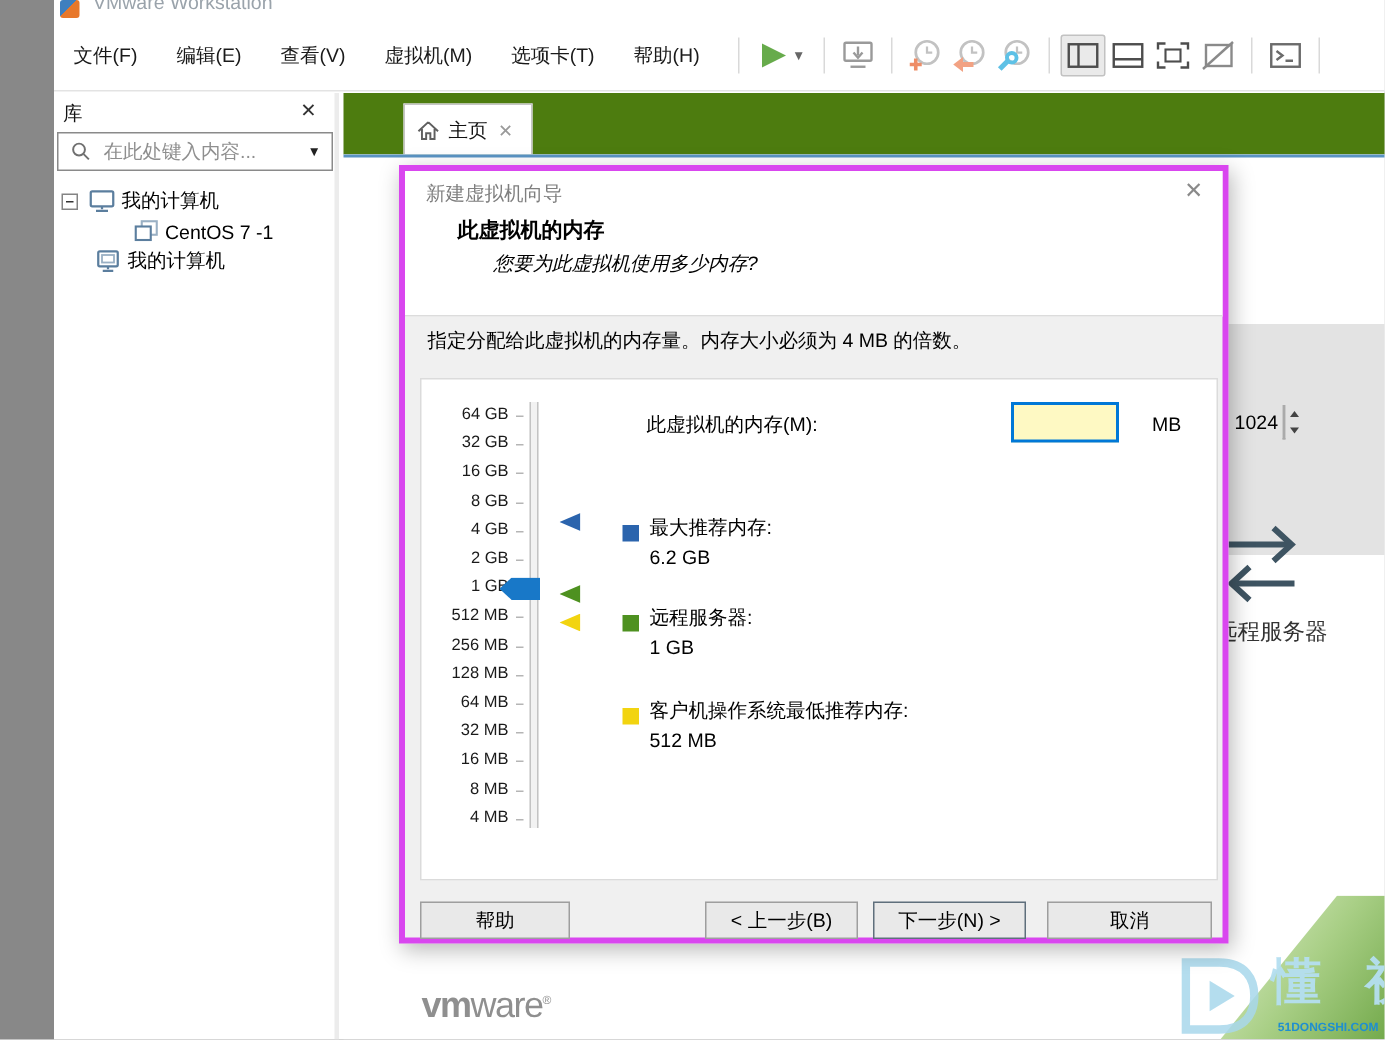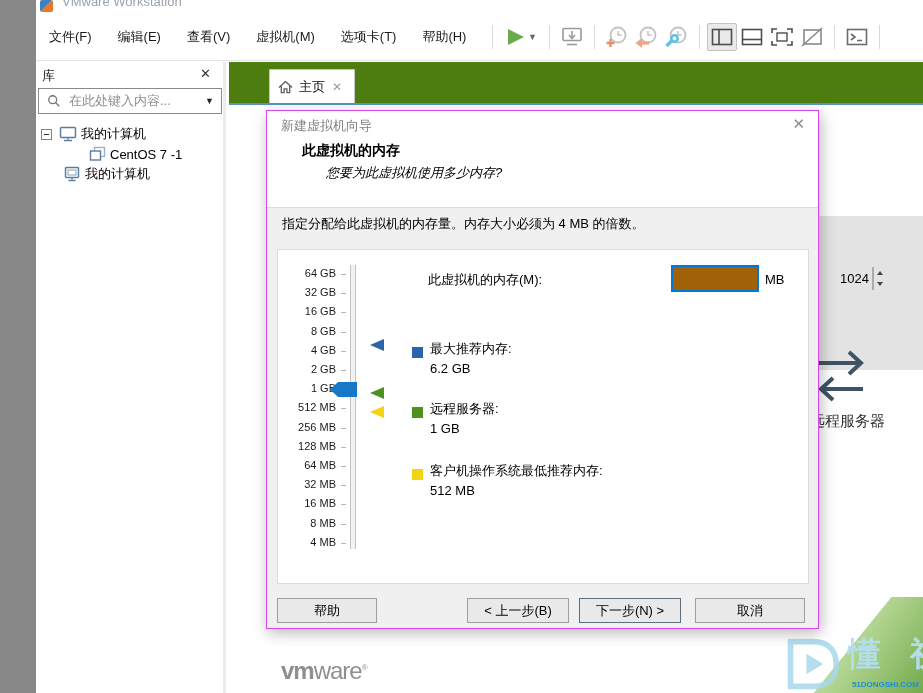--- a/index.html
+++ b/index.html
@@ -63,21 +63,21 @@
   .wm-green { position:absolute; right:0; bottom:0; width:150px; height:96px;
               background:linear-gradient(125deg,#e4f2d2 0%,#a9cf86 45%,#5d9a33 100%);
               clip-path:polygon(55% 0,100% 0,100% 100%,3% 100%); }
   .wm-logo { position:absolute; right:118px; bottom:2px; opacity:.85; }
   .wm-cn { position:absolute; right:6px; bottom:16px; font-size:33px; font-weight:bold;
            color:rgba(180,222,240,.95); letter-spacing:10px; white-space:nowrap; }
   .wm-site { position:absolute; right:40px; bottom:4px; font-size:8px; font-weight:bold; color:#1f8fd0; }
 
   
   .dialog { position:absolute; left:230px; top:110px; width:553px; height:519px; background:#f0f0f0;
-            border:1px solid #d946ef; box-shadow:2px 4px 14px rgba(0,0,0,.28); }
+            border:4px solid #d946ef; box-shadow:2px 4px 14px rgba(0,0,0,.28); }
   .dlg-head { position:absolute; top:0; left:0; right:0; height:97px; background:#fff;
               border-bottom:1px solid #dcdcdc; }
   .dlg-title { position:absolute; left:14px; top:6px; font-size:13px; color:#7f7f7f; }
   .dlg-close { position:absolute; right:13px; top:4px; font-size:15px; color:#8a8a8a; cursor:default; }
   .dlg-h1 { position:absolute; left:35px; top:31px; font-size:14px; font-weight:bold; color:#000; }
   .dlg-h2 { position:absolute; left:59px; top:53px; font-size:13px; color:#000;font-style:italic; }
   .dlg-instruction { position:absolute; left:15px; top:104px; font-size:13px; color:#000; }
 
   .groupbox { position:absolute; left:10px; top:138px; width:532px; height:335px; background:#fff;
               border:1px solid #dbdbdb; }
@@ -87,22 +87,22 @@
   .slider-track { position:absolute; left:72px; top:15px; width:6px; height:284px; background:#f2f2f2;
                   border-left:1px solid #c3c3c3; border-right:1px solid #c3c3c3; }
   .slider-handle { position:absolute; left:52px; top:132px; width:27px; height:15px;
                    clip-path:polygon(0 50%,30% 0,100% 0,100% 100%,30% 100%); }
   .marker { position:absolute; width:14px; height:12px; clip-path:polygon(0 50%,100% 0,100% 100%); }
   .m-blue { left:92px; top:89px; }
   .m-green { left:92px; top:137px; }
   .m-yellow { left:92px; top:156px; }
 
   .mem-label { position:absolute; left:150px; top:21px; font-size:13px; color:#000; }
-  .spinbox { position:absolute; left:393px; top:15px; width:88px; height:27px; background:#a16207;
-             border:2px solid #0078d7; display:flex;padding-left:20px; }
+  .spinbox { position:absolute; left:393px; top:15px; width:72px; height:27px; background:#fef9c3;
+             border:2px solid #0078d7; display:flex; }
   .spin-input { flex:1; border:none; outline:none; font-size:13px; text-align:right; padding-right:3px;
                 font-family:"Liberation Sans", sans-serif; color:#000; background:transparent; }
   .spin-btns { width:16px; display:flex; flex-direction:column; }
   .spin-btn { flex:1; border:1px solid #ababab; background:#f4f4f4; position:relative; }
   .spin-btn + .spin-btn { border-top:none; }
   .spin-btn::after { content:""; position:absolute; left:4px; border-left:3px solid transparent;
                      border-right:3px solid transparent; }
   .spin-up::after { top:3px; border-bottom:4px solid #444; }
   .spin-down::after { top:3px; border-top:4px solid #444; }
   .mem-unit { position:absolute; left:487px; top:22px; font-size:13px; color:#000; }

